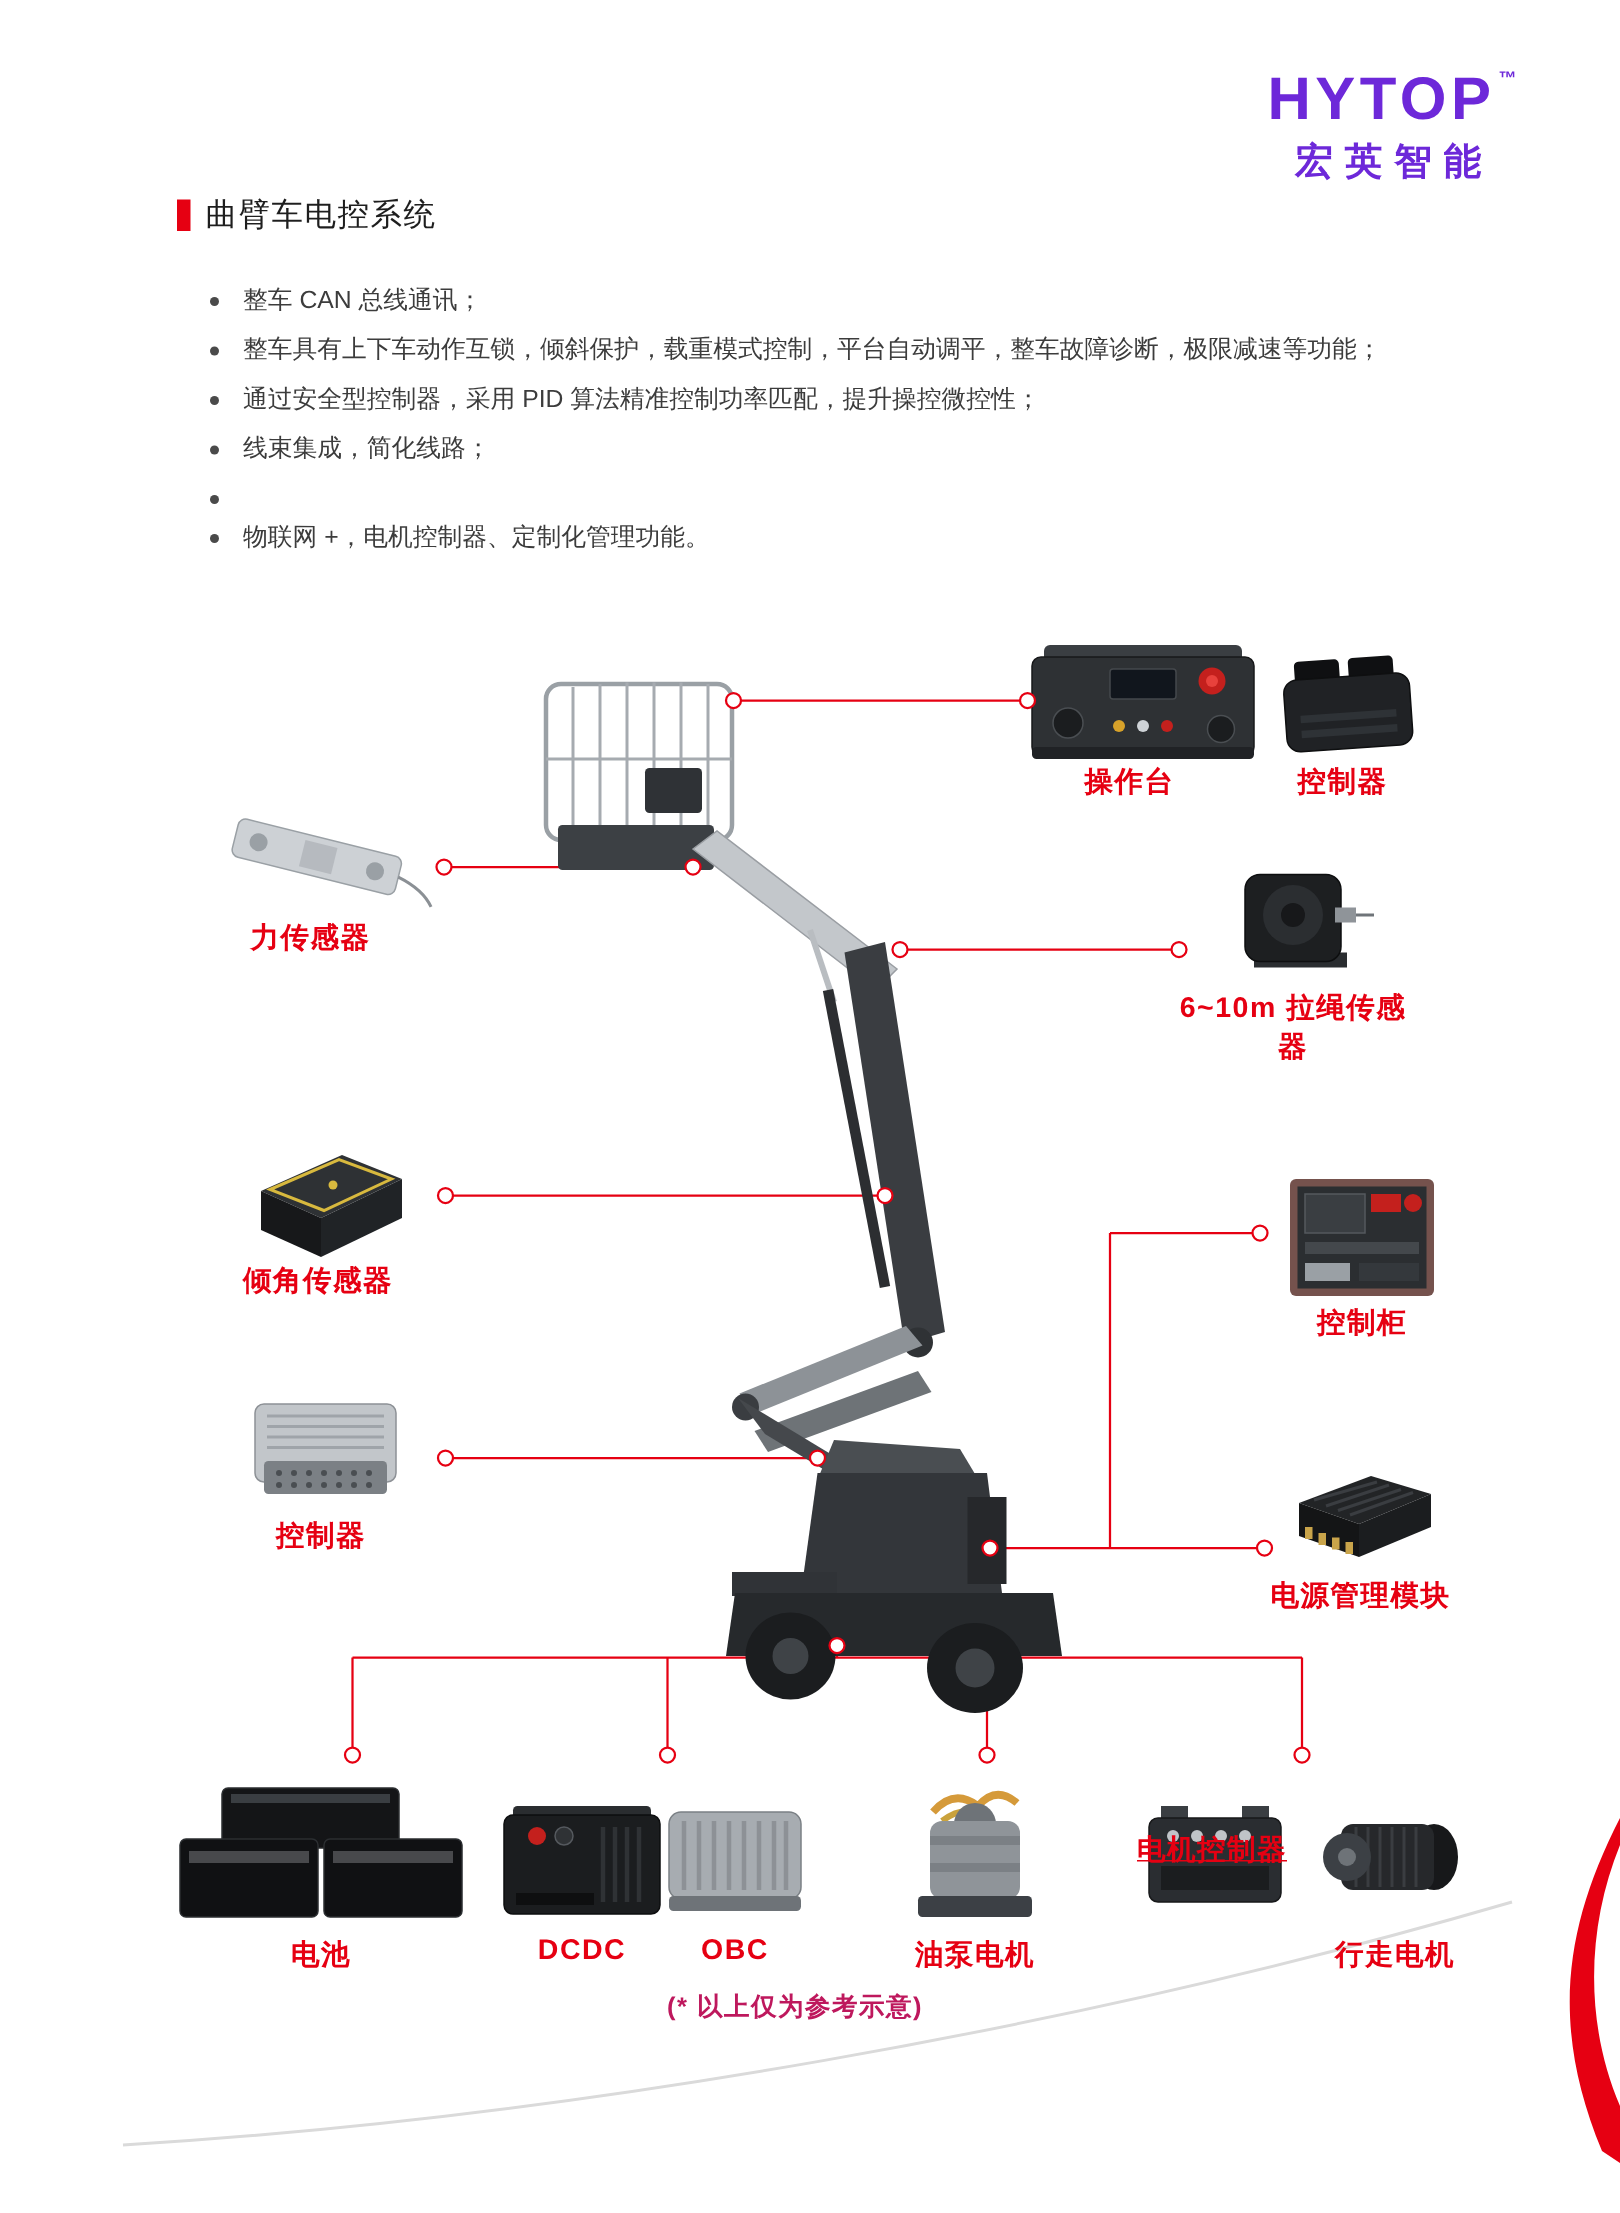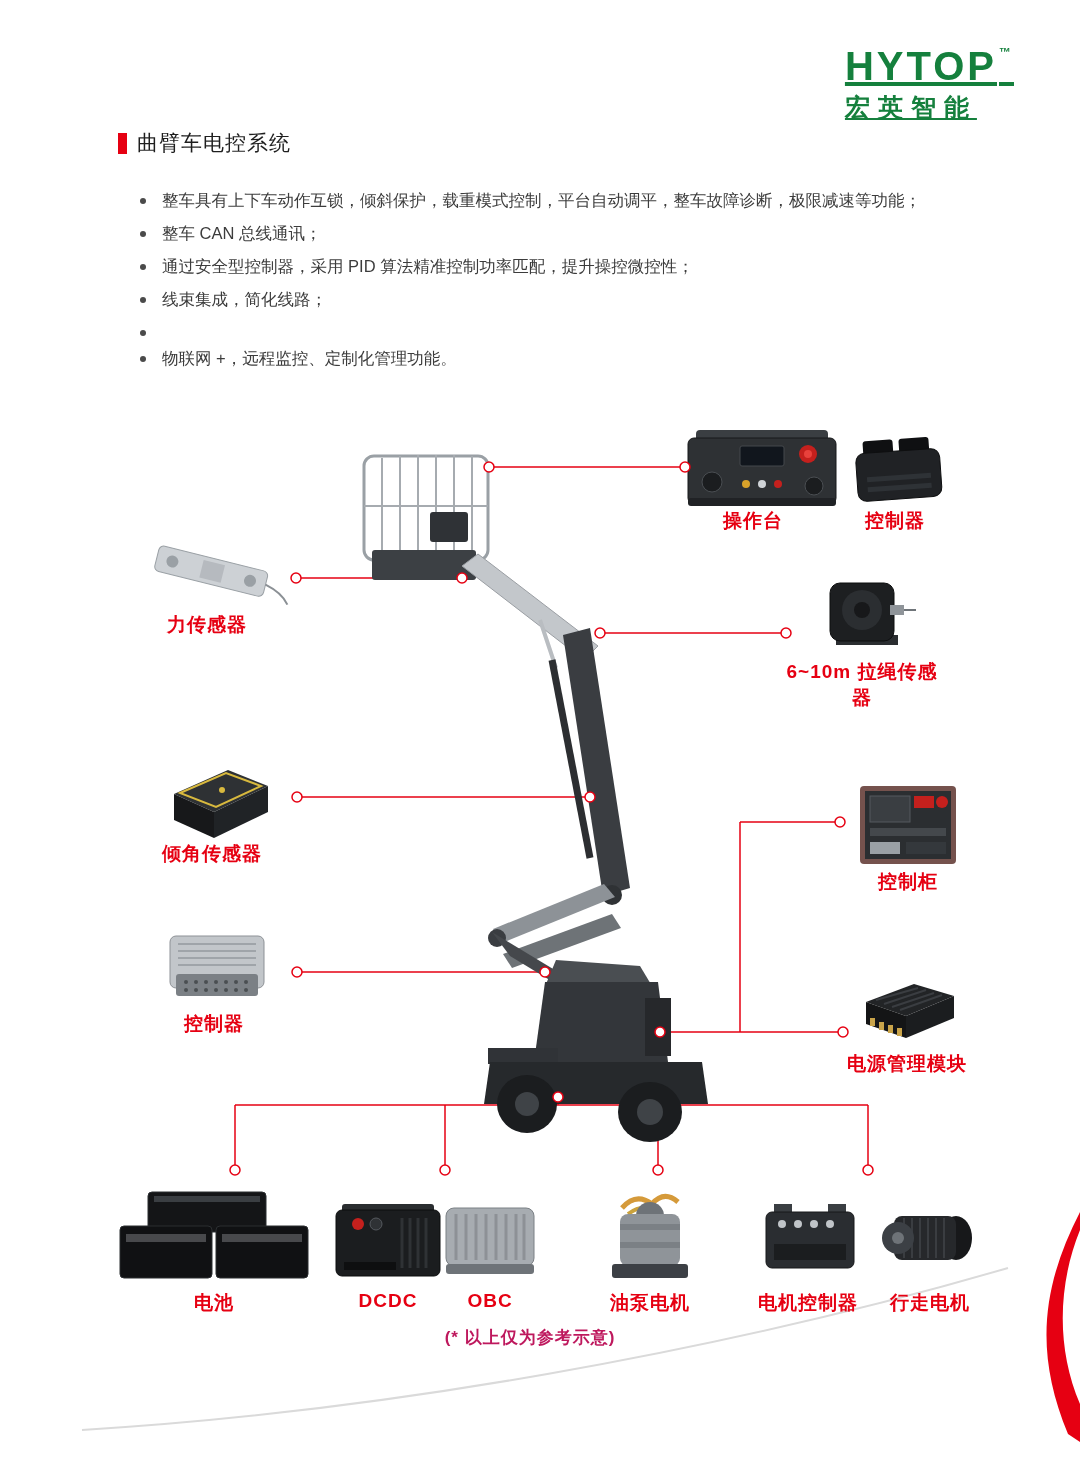--- a/index.html
+++ b/index.html
@@ -1,20 +1,20 @@
 <!DOCTYPE html>
 <html><head>
 <meta charset="utf-8">
 <style>
   * { margin:0; padding:0; box-sizing:border-box; }
   html,body { background:#ffffff; }
   body { font-family:"Liberation Sans","DejaVu Sans",sans-serif; }
   .page { position:relative; width:1080px; height:1475px; background:#ffffff; overflow:hidden; }
 
-  .logo { position:absolute; top:46px; right:66px; text-align:left; color:#15803d;text-decoration:underline; }
+  .logo { position:absolute; top:46px; right:66px; text-align:center; color:#6d28d9; }
   .logo-brand { font-size:40px; font-weight:800; letter-spacing:3px; line-height:1; }
   .logo-tm { font-size:12px; vertical-align:top; font-weight:700; margin-left:2px; }
   .logo-sub { font-size:25px; font-weight:700; letter-spacing:8px; margin-top:5px; }
 
   .title-row { position:absolute; top:129px; left:118px; display:flex; align-items:center; }
   .title-bar { width:9px; height:21px; background:#e60012; margin-right:10px; }
   .title-text { font-size:21px; font-weight:400; color:#1e1e1e; letter-spacing:1px; }
 
   .bullets { position:absolute; top:190px; left:140px; width:890px; list-style:none; }
   .bullets li { display:flex; align-items:flex-start; margin-bottom:12px; font-size:16.5px; color:#3c3c3c; line-height:21px; }
@@ -36,40 +36,40 @@
   </div>
 
   <div class="title-row">
     <span class="title-bar"></span>
     <h1 class="title-text">曲臂车电控系统</h1>
   </div>
 
   <ul class="bullets">
     <li>
         <span class="dot"></span>
+        <span>整车 CAN 总线通讯；</span>
+      </li>
+    <li>
+        <span class="dot"></span>
         <span>整车具有上下车动作互锁，倾斜保护，载重模式控制，平台自动调平，整车故障诊断，极限减速等功能；</span>
       </li>
     <li>
         <span class="dot"></span>
-        <span>整车 CAN 总线通讯；</span>
-      </li>
-    <li>
-        <span class="dot"></span>
         <span>通过安全型控制器，采用 PID 算法精准控制功率匹配，提升操控微控性；</span>
       </li>
     <li>
         <span class="dot"></span>
         <span>线束集成，简化线路；</span>
       </li>
     <li>
         <span class="dot"></span>
       </li>
     <li>
         <span class="dot"></span>
-        <span>物联网 +，远程监控、定制化管理功能。</span>
+        <span>物联网 +，电机控制器、定制化管理功能。</span>
       </li>
   </ul>
 
   <svg class="diagram-svg" viewBox="0 0 1080 1475">
 
     <g stroke="#e60012" stroke-width="1.5" fill="none">
       <line x1="489" y1="467" x2="685" y2="467"></line>
       <line x1="296" y1="578" x2="462" y2="578"></line>
       <line x1="600" y1="633" x2="786" y2="633"></line>
       <line x1="297" y1="797" x2="590" y2="797"></line>
@@ -332,18 +332,18 @@
   <div class="comp-label" style="left:147px; top:612px; width:120px;">力传感器</div>
   <div class="comp-label" style="left:782px; top:659px; width:160px;">6~10m 拉绳传感器</div>
   <div class="comp-label" style="left:152px; top:841px; width:120px;">倾角传感器</div>
   <div class="comp-label" style="left:858px; top:869px; width:100px;">控制柜</div>
   <div class="comp-label" style="left:164px; top:1011px; width:100px;">控制器</div>
   <div class="comp-label" style="left:847px; top:1051px; width:120px;">电源管理模块</div>
   <div class="comp-label" style="left:164px; top:1290px; width:100px;">电池</div>
   <div class="comp-label" style="left:338px; top:1290px; width:100px;">DCDC</div>
   <div class="comp-label" style="left:440px; top:1290px; width:100px;">OBC</div>
   <div class="comp-label" style="left:600px; top:1290px; width:100px;">油泵电机</div>
-  <div class="comp-label" style="left:748px; top:1290px; width:120px;">电机控制器</div>
+  <div class="comp-label" style="left:748px; top:1220px; width:120px;text-decoration:underline;">电机控制器</div>
   <div class="comp-label" style="left:880px; top:1290px; width:100px;">行走电机</div>
 
   <div class="footnote">(* 以上仅为参考示意)</div>
 
 </div>
 
 </body></html>

